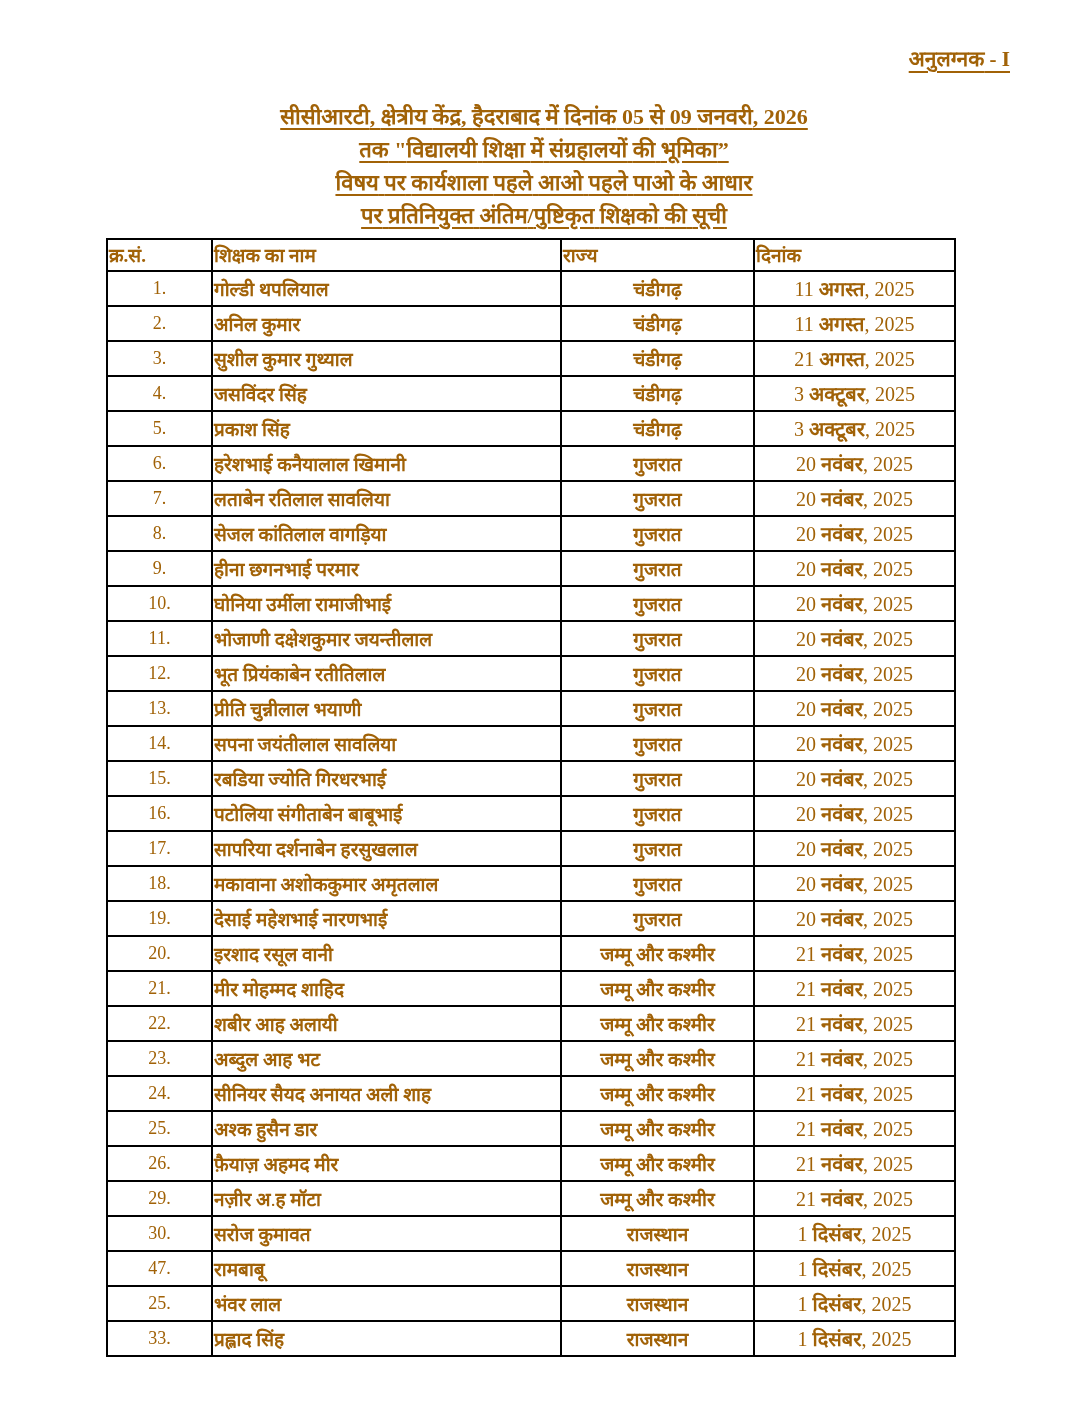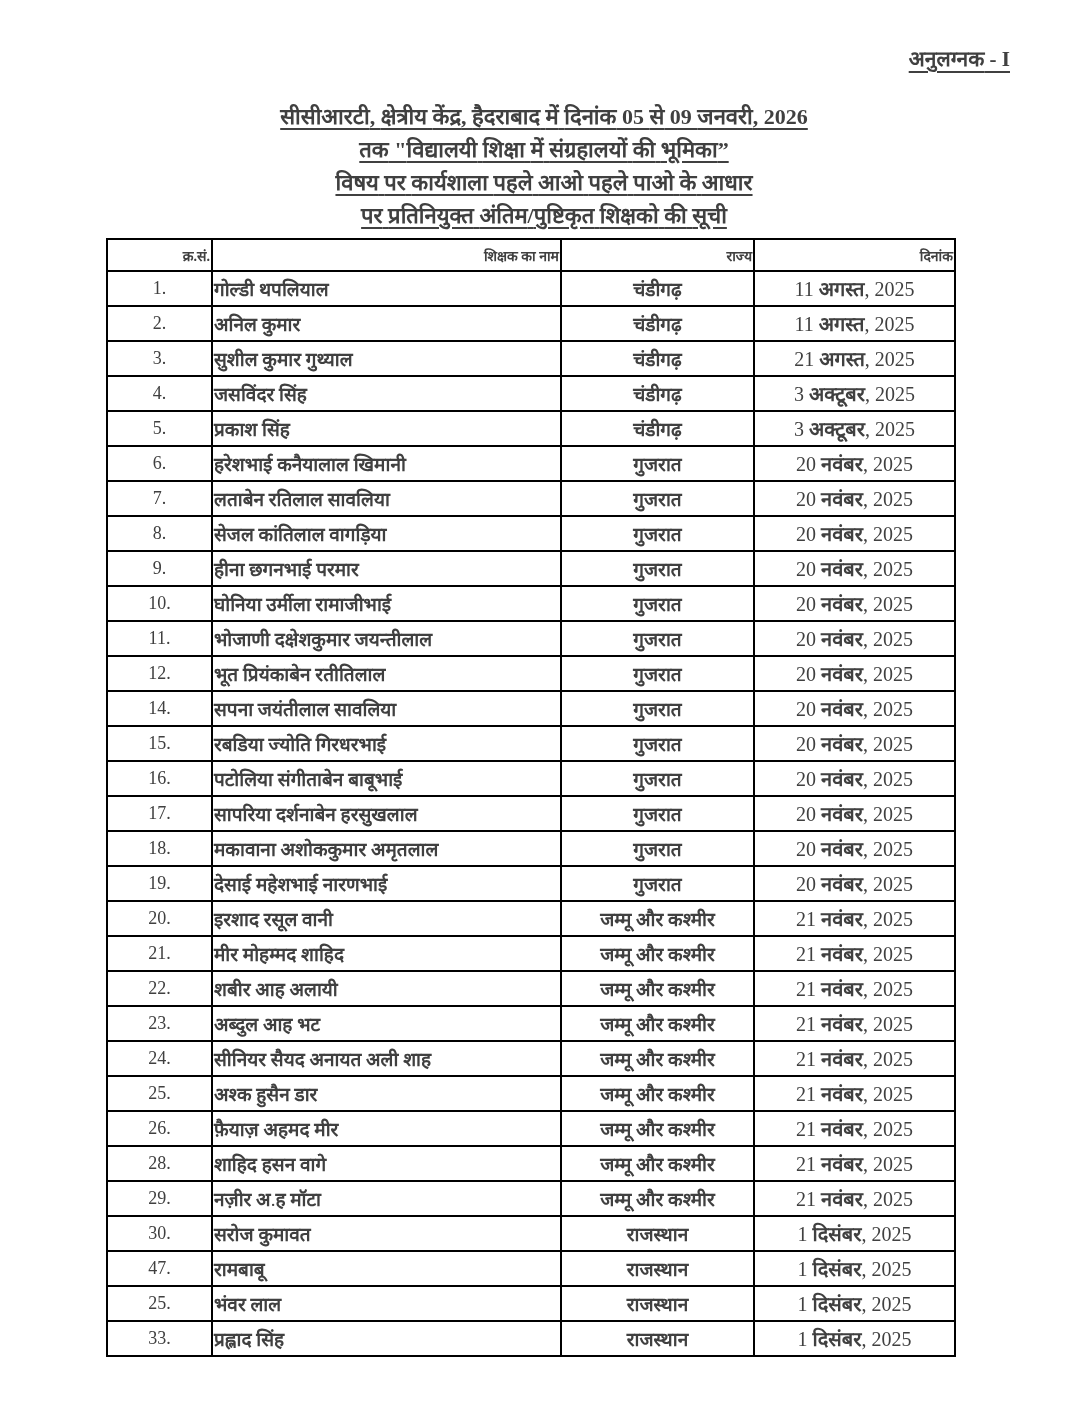--- a/index.html
+++ b/index.html
@@ -1,21 +1,21 @@
 <!DOCTYPE html>
 <html><head>
 <meta charset="utf-8">
 <style>
   html, body { margin: 0; padding: 0; background: #ffffff; }
   .page {
     position: relative;
     width: 1088px;
     height: 1405px;
     background: #ffffff;
-    color: #404040;
+    color: #a16207;
     overflow: hidden;
     font-family: "Liberation Serif", serif;
   }
   .annexure {
     position: absolute;
     top: 44px;
     right: 78px;
     font-size: 21px;
     font-weight: bold;
     text-decoration: underline;
@@ -46,23 +46,23 @@
     table-layout: fixed;
   }
   .teacher-table th, .teacher-table td {
     border: 2px solid #000000;
     vertical-align: middle;
     overflow: hidden;
     white-space: nowrap;
   }
   .teacher-table th {
     height: 28px;
-    font-size: 14px;
+    font-size: 19px;
     font-weight: bold;
-    text-align: right;
+    text-align: left;
     font-family: "Liberation Serif", serif;
   }
   .teacher-table td {
     height: 31px;
     font-size: 19px;
     font-weight: normal;
     font-family: "Liberation Serif", serif;
   }
   td.sno  { text-align: center; font-size: 18px; }
   td.name { text-align: left; }
@@ -179,20 +179,26 @@
     <td class="date mix">20 <span class="dv">नवंबर</span>, 2025</td>
   </tr>
 
   <tr>
     <td class="sno">12.</td>
     <td class="name mix"><span class="dv">भूत</span> <span class="dv">प्रियंकाबेन</span> <span class="dv">रतीतिलाल</span></td>
     <td class="state mix"><span class="dv">गुजरात</span></td>
     <td class="date mix">20 <span class="dv">नवंबर</span>, 2025</td>
   </tr>
 
+  <tr>
+    <td class="sno">13.</td>
+    <td class="name mix"><span class="dv">प्रीति</span> <span class="dv">चुन्नीलाल</span> <span class="dv">भयाणी</span></td>
+    <td class="state mix"><span class="dv">गुजरात</span></td>
+    <td class="date mix">20 <span class="dv">नवंबर</span>, 2025</td>
+  </tr>
 
   <tr>
     <td class="sno">14.</td>
     <td class="name mix"><span class="dv">सपना</span> <span class="dv">जयंतीलाल</span> <span class="dv">सावलिया</span></td>
     <td class="state mix"><span class="dv">गुजरात</span></td>
     <td class="date mix">20 <span class="dv">नवंबर</span>, 2025</td>
   </tr>
 
   <tr>
     <td class="sno">15.</td>
@@ -272,26 +278,20 @@
   </tr>
 
   <tr>
     <td class="sno">26.</td>
     <td class="name mix"><span class="dv">फ़ैयाज़</span> <span class="dv">अहमद</span> <span class="dv">मीर</span></td>
     <td class="state mix"><span class="dv">जम्मू</span> <span class="dv">और</span> <span class="dv">कश्मीर</span></td>
     <td class="date mix">21 <span class="dv">नवंबर</span>, 2025</td>
   </tr>
 
 
-  <tr>
-    <td class="sno">28.</td>
-    <td class="name mix"><span class="dv">शाहिद</span> <span class="dv">हसन</span> <span class="dv">वागे</span></td>
-    <td class="state mix"><span class="dv">जम्मू</span> <span class="dv">और</span> <span class="dv">कश्मीर</span></td>
-    <td class="date mix">21 <span class="dv">नवंबर</span>, 2025</td>
-  </tr>
 
   <tr>
     <td class="sno">29.</td>
     <td class="name mix"><span class="dv">नज़ीर</span> <span class="dv">अ</span>.<span class="dv">ह</span> <span class="dv">मॉटा</span></td>
     <td class="state mix"><span class="dv">जम्मू</span> <span class="dv">और</span> <span class="dv">कश्मीर</span></td>
     <td class="date mix">21 <span class="dv">नवंबर</span>, 2025</td>
   </tr>
 
   <tr>
     <td class="sno">30.</td>

